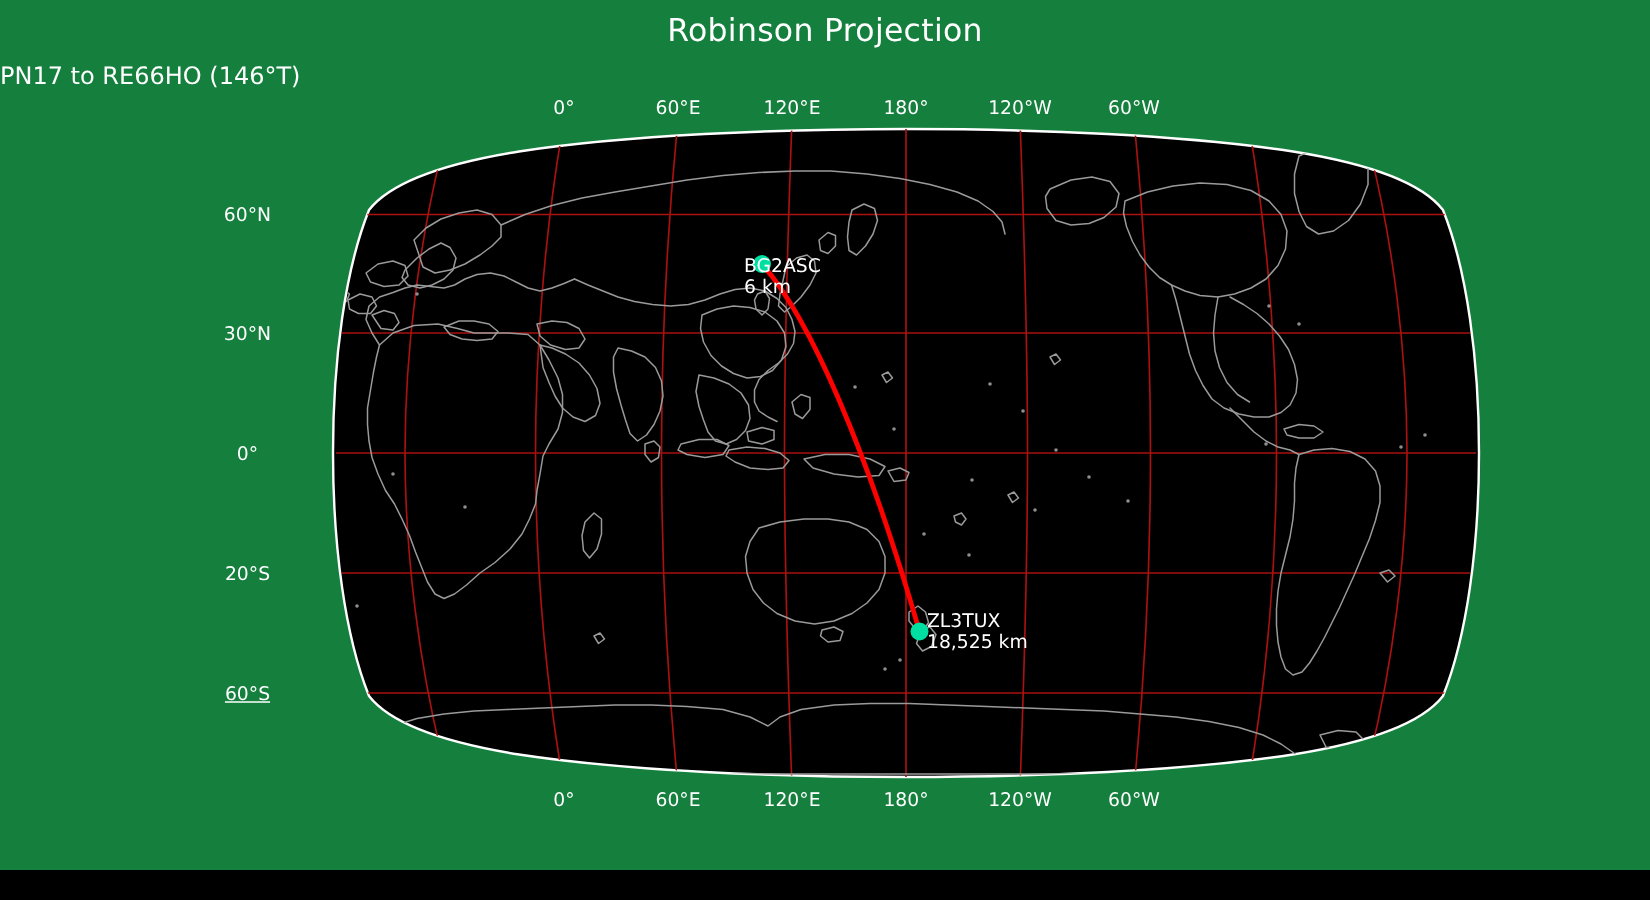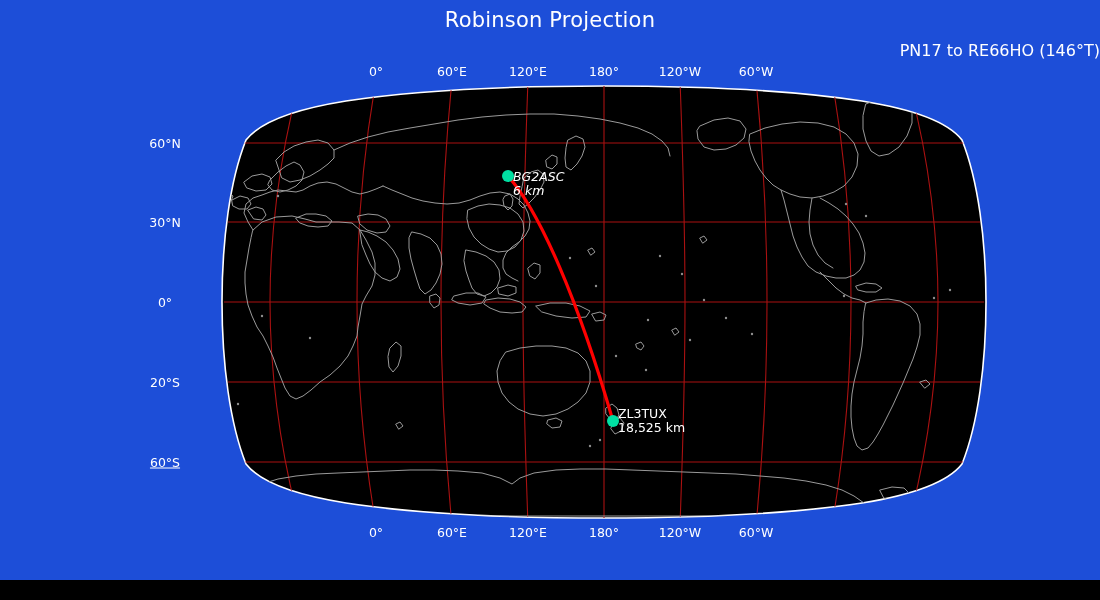--- a/index.html
+++ b/index.html
@@ -11,38 +11,38 @@
     width: 1100px;
     height: 600px;
     overflow: hidden;
     font-family: "DejaVu Sans", sans-serif;
     color: #ffffff;
   }
   #page {
     position: relative;
     width: 1100px;
     height: 580px;
-    background: #1d4ed8;
+    background: #15803d;
   }
   .title {
     position: absolute;
     left: 0;
     top: 8px;
     width: 1100px;
     text-align: center;
     font-size: 21px;
     color: #ffffff;
     letter-spacing: 0.2px;
   }
   .subtitle {
     position: absolute;
     left: 0;
     top: 41px;
     width: 1100px;
-    text-align: right;
+    text-align: left;
     font-size: 16px;
     color: #ffffff;
   }
   .lon-label, .lat-label {
     position: absolute;
     font-size: 12.5px;
     color: #ffffff;
     white-space: nowrap;
   }
   .lon-label { transform: translateX(-50%); }
@@ -314,21 +314,21 @@
       </g>
 
     </g>
 
     <g>
       <circle cx="508" cy="176" r="6" fill="#00dfa2"></circle>
       <circle cx="613" cy="421" r="6" fill="#00dfa2"></circle>
     </g>
   </svg>
 
-  <div class="mk-label" style="left:513px; top:170px;font-style:italic;">
+  <div class="mk-label" style="left:496px; top:170px;">
     <div>BG2ASC</div>
     <div>6 km</div>
   </div>
 
   <div class="mk-label" style="left:618px; top:407px;">
     <div>ZL3TUX</div>
     <div>18,525 km</div>
   </div>
 
 </div>

